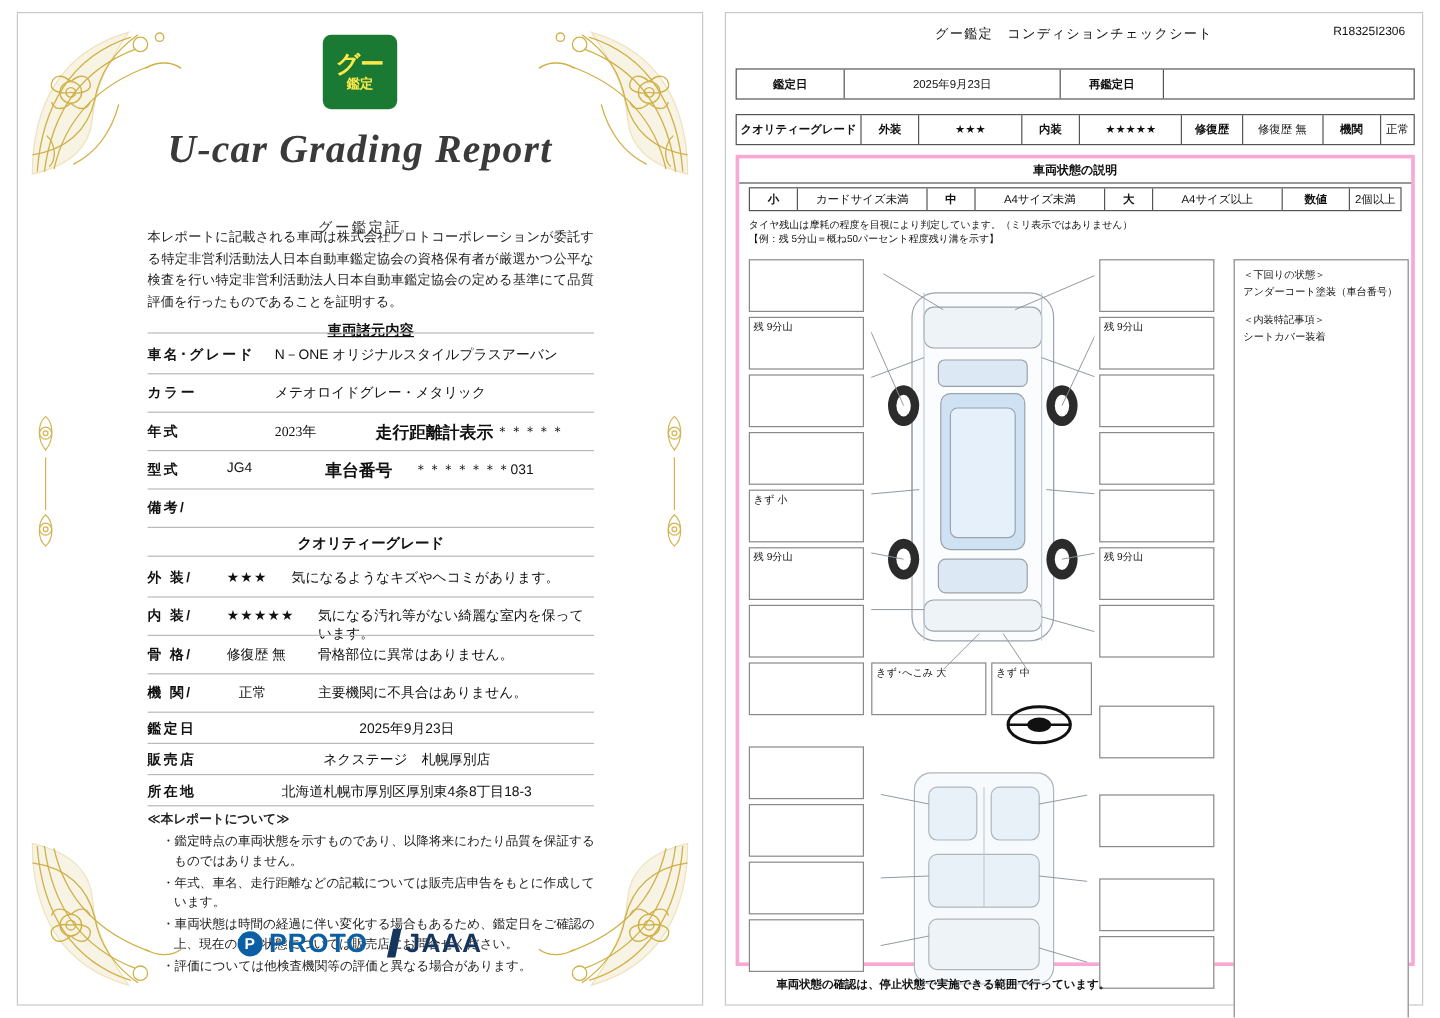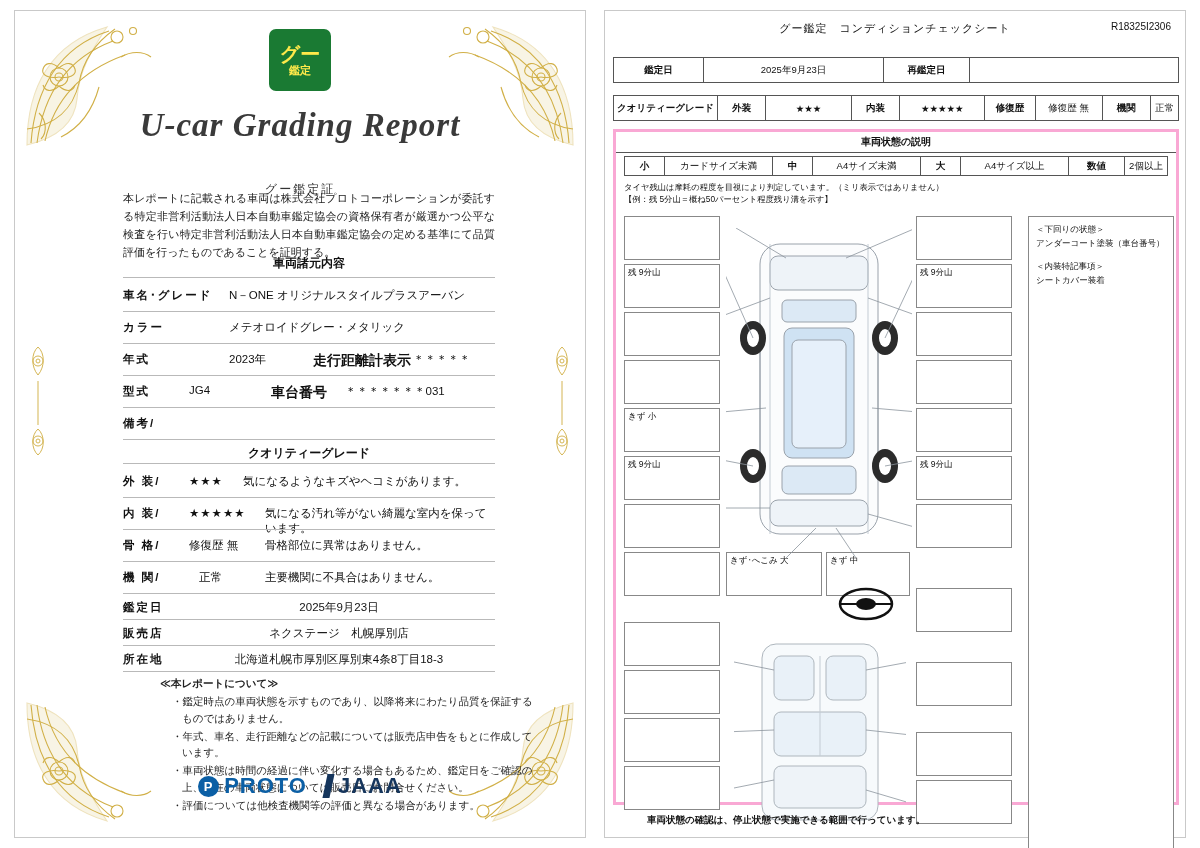--- a/index.html
+++ b/index.html
@@ -220,38 +220,38 @@
 
     <div class="goo-logo">
       <span class="g1">グー</span>
       <span class="g2">鑑定</span>
     </div>
 
     <div class="title-script">U-car Grading Report</div>
     <div class="title-sub">グー鑑定証</div>
     <div class="lead">本レポートに記載される車両は株式会社プロトコーポレーションが委託する特定非営利活動法人日本自動車鑑定協会の資格保有者が厳選かつ公平な検査を行い特定非営利活動法人日本自動車鑑定協会の定める基準にて品質評価を行ったものであることを証明する。</div>
 
-    <div class="sec-head" style="top:244px;">車両諸元内容</div>
+    <div class="sec-head" style="top:256px;text-decoration:underline;">車両諸元内容</div>
     <div class="rule" style="top:266px;"></div>
 
     <div class="row" style="top:270px;">
       <span class="lbl">車名･グレード</span>
       <span class="val" style="left:106px;">N－ONE オリジナルスタイルプラスアーバン</span>
     </div>
     <div class="rule" style="top:300px;"></div>
 
     <div class="row" style="top:302px;">
       <span class="lbl">カラー</span>
       <span class="val" style="left:106px;">メテオロイドグレー・メタリック</span>
     </div>
     <div class="rule" style="top:332px;"></div>
 
     <div class="row" style="top:334px;">
       <span class="lbl">年式</span>
-      <span class="val" style="left:106px;">2023年</span>
+      <span class="val" style="left:106px;font-family:Liberation Serif, serif;">2023年</span>
       <span class="lbl2" style="left:190px;">走行距離計表示</span>
       <span class="val" style="left:290px;">＊＊＊＊＊</span>
     </div>
     <div class="rule" style="top:364px;"></div>
 
     <div class="row" style="top:366px;text-align:center;">
       <span class="lbl">型式</span>
       <span class="val" style="left:66px;">JG4</span>
       <span class="lbl2" style="left:148px;">車台番号</span>
       <span class="val" style="left:222px;">＊＊＊＊＊＊＊031</span>
@@ -306,21 +306,21 @@
       <span class="val" style="left:60px;width:312px;text-align:center;">ネクステージ　札幌厚別店</span>
     </div>
     <div class="rule" style="top:634px;"></div>
 
     <div class="row" style="top:634px;">
       <span class="lbl">所在地</span>
       <span class="val" style="left:60px;width:312px;text-align:center;">北海道札幌市厚別区厚別東4条8丁目18-3</span>
     </div>
     <div class="rule" style="top:660px;"></div>
 
-    <div class="note" style="top:664px;margin-left:37px;">
+    <div class="note" style="top:664px;">
       <div class="nh">≪本レポートについて≫</div>
       <ul>
         <li>・鑑定時点の車両状態を示すものであり、以降将来にわたり品質を保証するものではありません。</li>
         <li>・年式、車名、走行距離などの記載については販売店申告をもとに作成しています。</li>
         <li>・車両状態は時間の経過に伴い変化する場合もあるため、鑑定日をご確認の上、現在の車両状態については販売店にお問合せください。</li>
         <li>・評価については他検査機関等の評価と異なる場合があります。</li>
       </ul>
     </div>
 
     <div class="brands">

